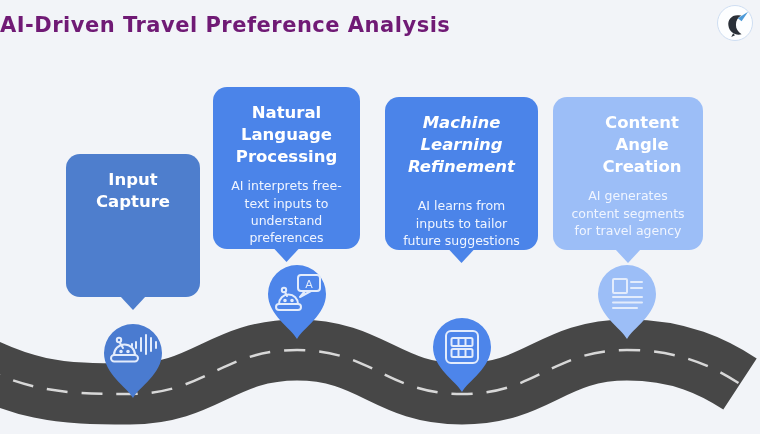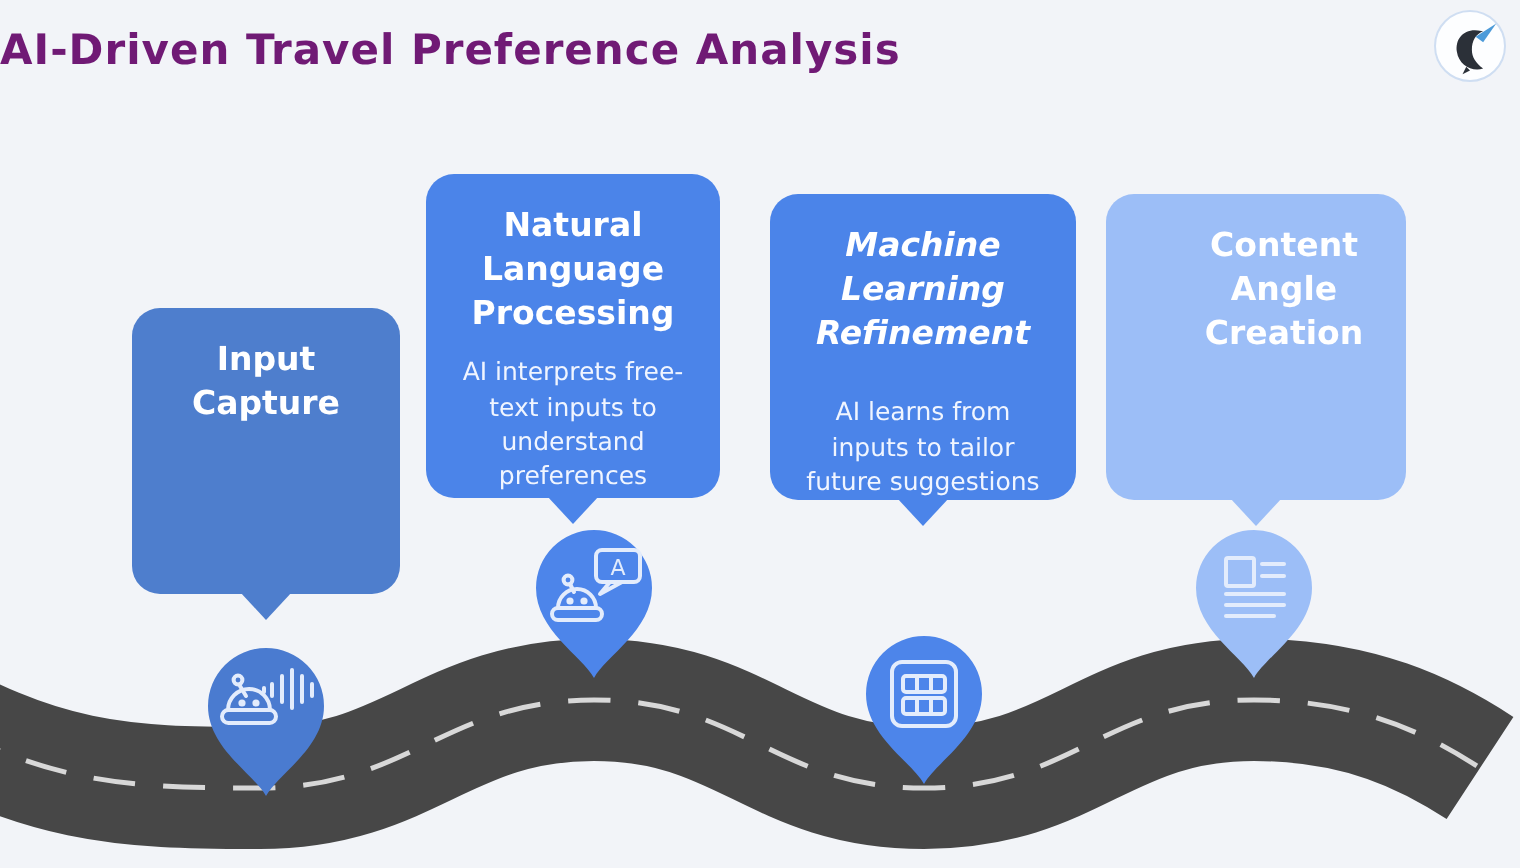--- a/index.html
+++ b/index.html
@@ -68,20 +68,21 @@
   </div>
 
   <div id="card3" class="card c3">
     <h2>Machine Learning Refinement</h2>
     <p>AI learns from inputs to tailor future suggestions</p>
     <div class="tail"></div>
   </div>
 
   <div id="card4" class="card c4">
     <h2>Content Angle Creation</h2>
+    <p>AI generates content segments for travel agency</p>
     <div class="tail"></div>
   </div>
 
   <svg class="road-svg" viewBox="0 0 760 434">
     <path d="M -50 350 C 20 392 60 394 130 394 C 205 394 222 350 297 350
              C 372 350 387 394 462 394 C 537 394 552 350 627 350
              C 680 350 714 367 740 384" fill="none" stroke="#474747" stroke-width="61"></path>
     <path d="M -50 350 C 20 392 60 394 130 394 C 205 394 222 350 297 350
              C 372 350 387 394 462 394 C 537 394 552 350 627 350
              C 680 350 714 367 740 384" fill="none" stroke="#d8d8d8" stroke-width="2.5" stroke-dasharray="21 14"></path>

